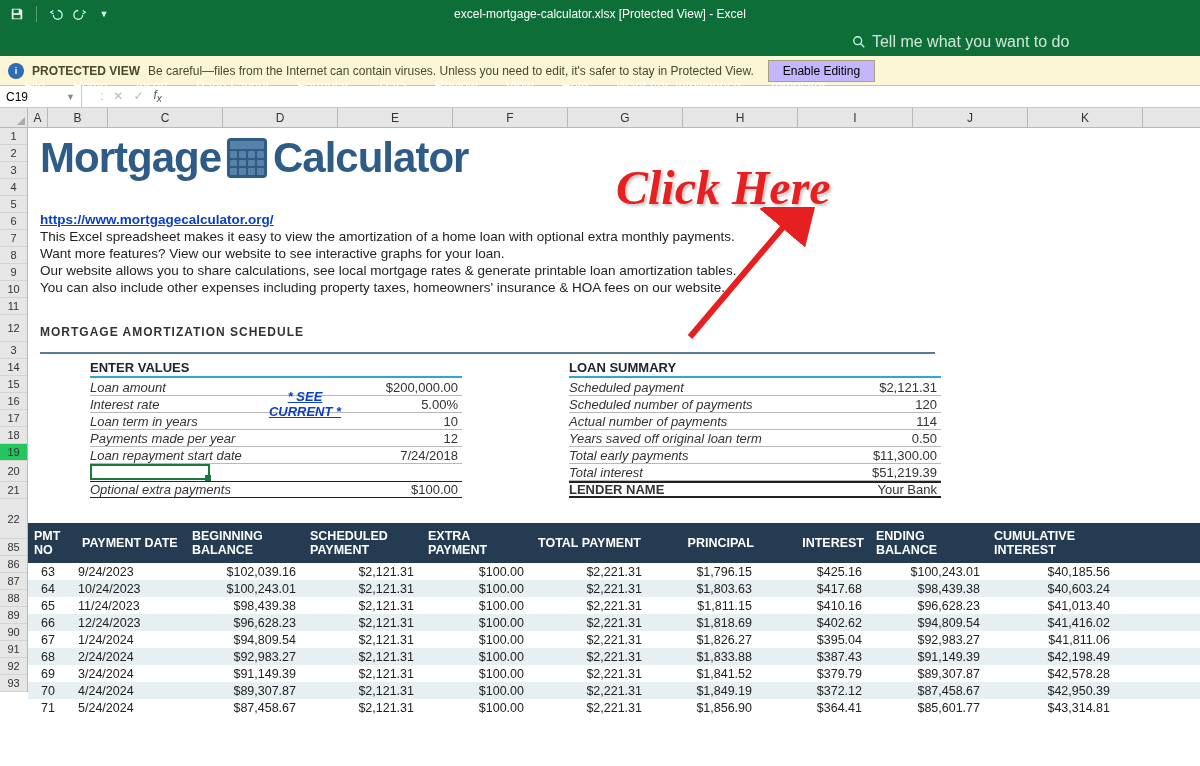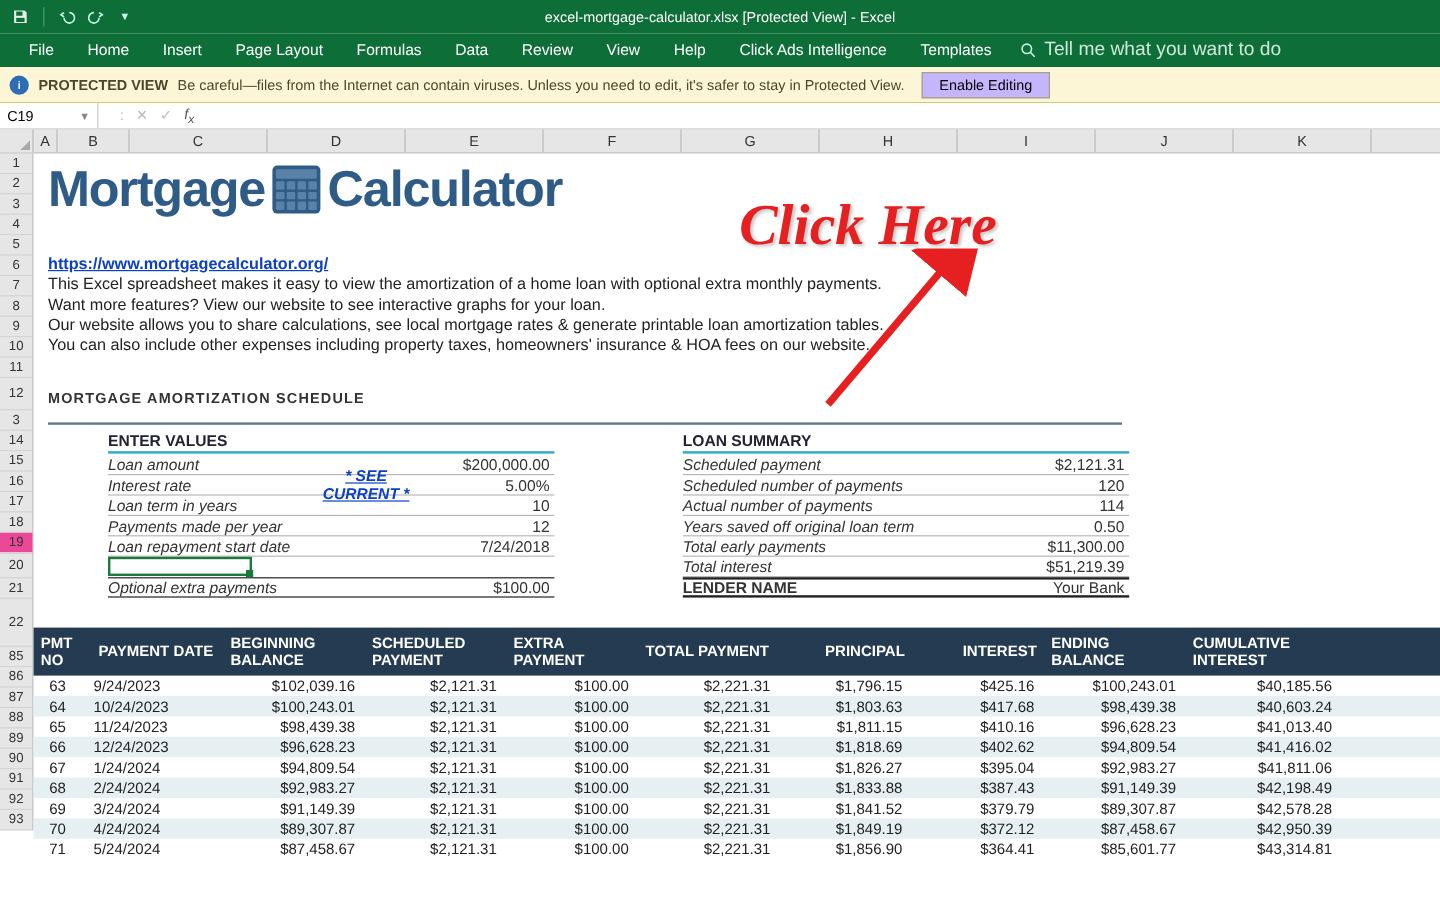--- a/index.html
+++ b/index.html
@@ -7,21 +7,21 @@
 
 
 .titlebar { background: #0e6e38; height: 28px; display: flex; align-items: center; color: #fff; font-size: 12px; position: relative; }
 .qat { display: flex; gap: 6px; align-items: center; padding-left: 8px; }
 .qat-btn { width: 18px; height: 18px; display: flex; align-items: center; justify-content: center; cursor: pointer; }
 .qat-sep { width: 1px; height: 16px; background: rgba(255,255,255,0.3); margin: 0 4px; }
 .title-center { position: absolute; left: 50%; transform: translateX(-50%); white-space: nowrap; }
 
 
 .ribbon { background: #0e6e38; height: 28px; display: flex; align-items: stretch; padding-left: 10px; gap: 0; }
-.ribbon-tab { color: #fff; font-size: 13px; padding: 6px 14px; cursor: pointer; }
+.ribbon-tab { color: #fff; font-size: 13px; padding: 6px 14px; cursor: pointer; margin-top: 44px; }
 .search-box { display: flex; align-items: center; gap: 6px; padding-left: 10px; color: #d0e8d9; }
 .search-icon { width: 14px; height: 14px; }
 
 
 .pv-bar { background: #fdf6d6; border-bottom: 1px solid #d0c97a; height: 30px; display: flex; align-items: center; font-size: 12px; padding: 0 8px; gap: 8px; }
 .pv-icon { width: 16px; height: 16px; background: #2d6db5; border-radius: 50%; display: flex; align-items: center; justify-content: center; }
 .pv-icon svg { width: 10px; height: 10px; }
 .pv-title { font-weight: 600; color: #4a472e; }
 .pv-msg { color: #4a472e; }
 .pv-btn { border: 1px solid #a8a27a; background: #c4b5fd; padding: 3px 14px; font-size: 12px; cursor: pointer; margin-left: 6px; }
@@ -52,21 +52,21 @@
 .col-J { width: 115px; }
 .col-K { width: 115px; }
 
 
 .sheet { display: flex; }
 .row-headers { width: 28px; background: #e6e6e6; border-right: 1px solid #b8b8b8; }
 .row-h { height: 17px; border-bottom: 1px solid #d4d4d4; font-size: 11px; color: #333; text-align: center; line-height: 17px; }
 .row-h.tall { height: 27px; line-height: 27px; }
 .row-h.med  { height: 21px; line-height: 21px; }
 .row-h.hdr2 { height: 40px; line-height: 40px; }
-.row-h.sel { background: #ec4899; }
+.row-h.sel { background: #22c55e; }
 
 .grid-body { flex: 1; position: relative; background: #fff; }
 
 
 .logo { position: absolute; left: 12px; top: 6px; font-size: 42px; font-weight: 600; color: #2e5c87; letter-spacing: -1px; display: flex; align-items: center; gap: 4px; }
 .logo .calc-icon { width: 40px; height: 40px; background: #2e5c87; border-radius: 4px; display: inline-flex; flex-direction: column; padding: 3px; gap: 2px; margin: 0 2px; }
 .calc-icon .scr { background: #5a82a8; height: 8px; border-radius: 1px; }
 .calc-icon .krow { display: flex; gap: 2px; flex: 1; }
 .calc-icon .k { flex: 1; background: #5a82a8; border-radius: 1px; }
 
@@ -160,21 +160,21 @@
 <div class="ribbon">
   <div class="ribbon-tab">File</div>
   <div class="ribbon-tab">Home</div>
   <div class="ribbon-tab">Insert</div>
   <div class="ribbon-tab">Page Layout</div>
   <div class="ribbon-tab">Formulas</div>
   <div class="ribbon-tab">Data</div>
   <div class="ribbon-tab">Review</div>
   <div class="ribbon-tab">View</div>
   <div class="ribbon-tab">Help</div>
-  <div class="ribbon-tab">Click Ads Intelligence</div>
+  <div class="ribbon-tab">Want Ads Intelligence</div>
   <div class="ribbon-tab">Templates</div>
   <div class="search-box">
     <svg class="search-icon" viewBox="0 0 16 16">
         <circle cx="6.5" cy="6.5" r="4.5" fill="none" stroke="#cfe" stroke-width="1.5"></circle>
         <line x1="10" y1="10" x2="14" y2="14" stroke="#cfe" stroke-width="1.5"></line>
       </svg>
     <span>Tell me what you want to do</span>
   </div>
 </div>
 

